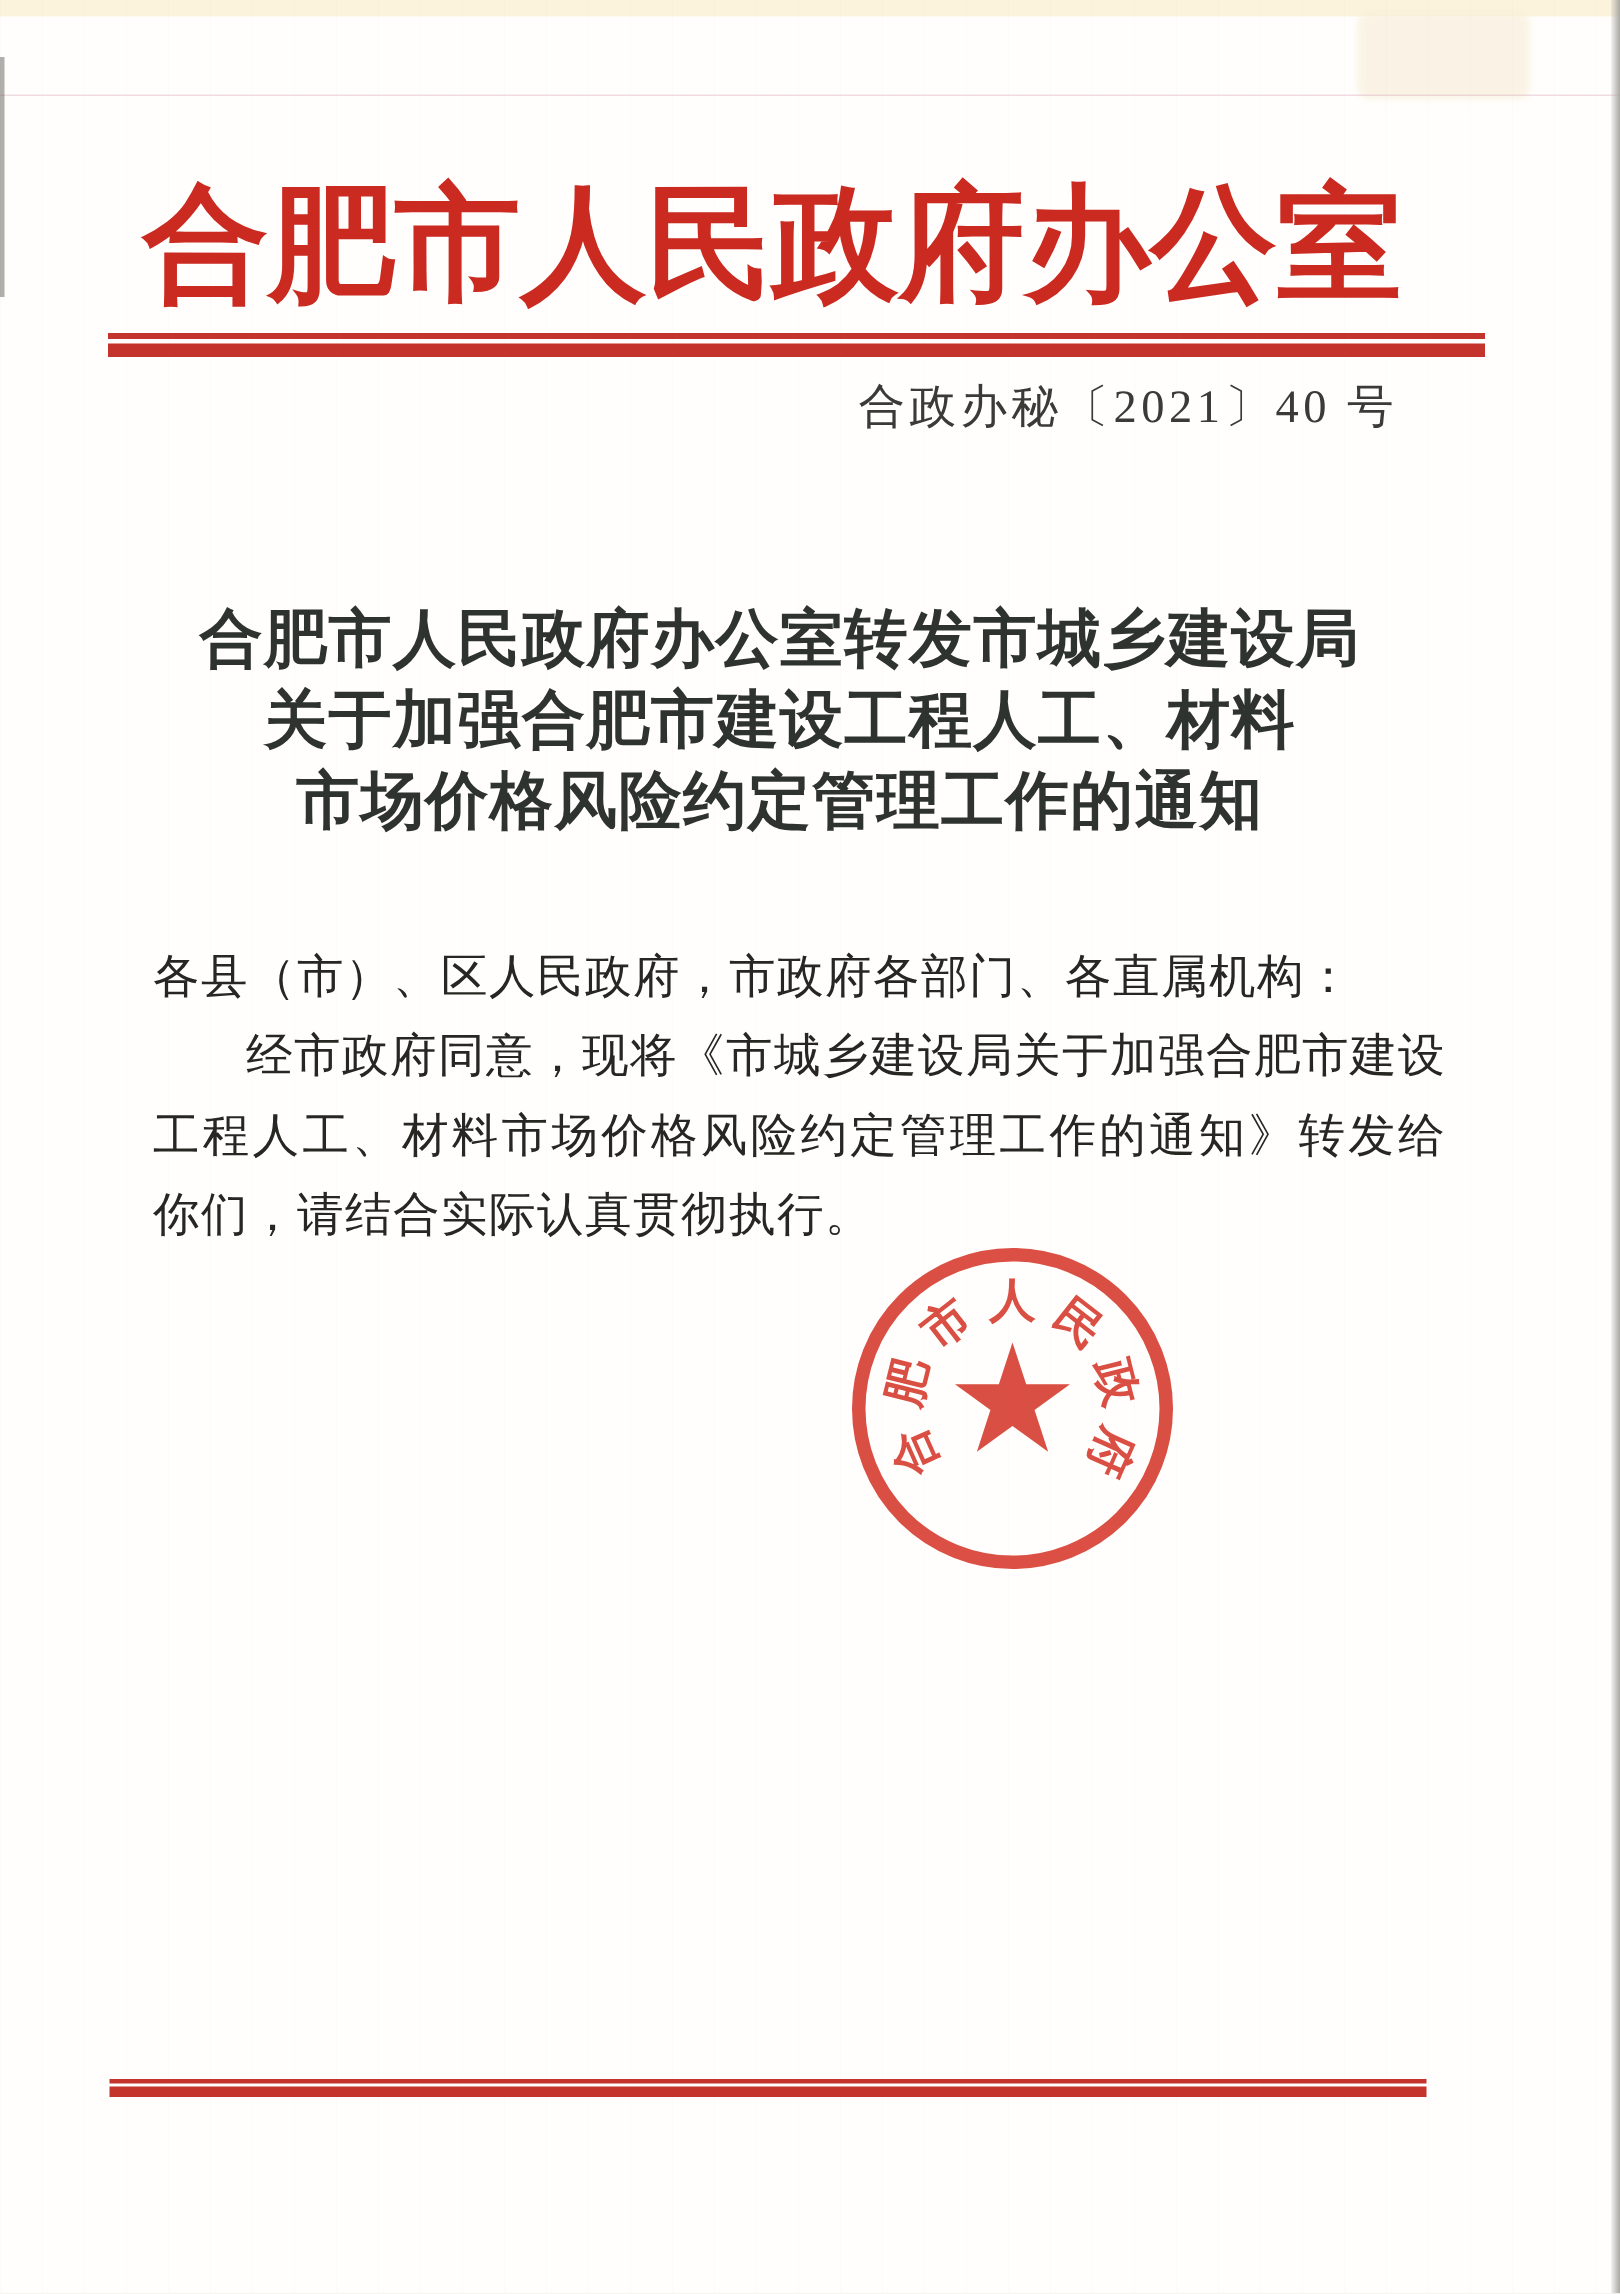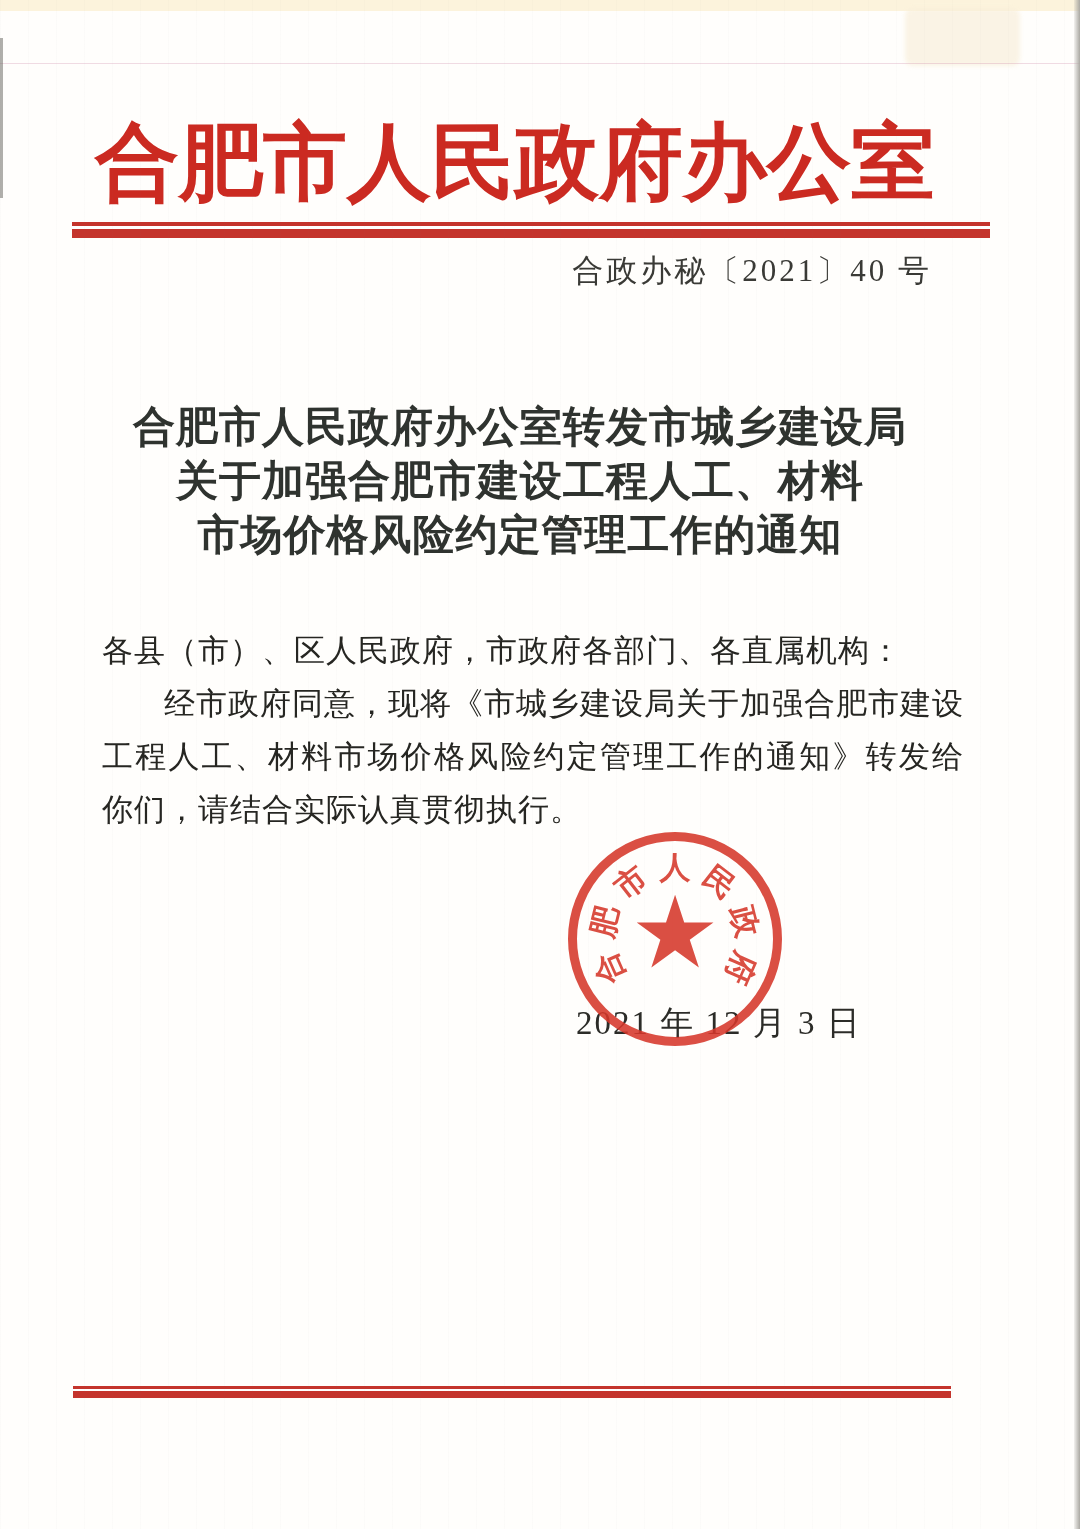--- a/index.html
+++ b/index.html
@@ -118,21 +118,20 @@
     <div>合肥市人民政府办公室转发市城乡建设局</div>
     <div>关于加强合肥市建设工程人工、材料</div>
     <div>市场价格风险约定管理工作的通知</div>
   </div>
 
   <div class="doc-body">
     <div class="salutation">各县（市）、区人民政府，市政府各部门、各直属机构：</div>
     <div class="paragraph">经市政府同意，现将《市城乡建设局关于加强合肥市建设工程人工、材料市场价格风险约定管理工作的通知》转发给你们，请结合实际认真贯彻执行。</div>
   </div>
 
-  <div class="doc-date">2021 年 12 月 3 日</div>
 
   <div class="seal">
     <div class="seal-ring"></div>
     <div class="seal-star">★</div>
     <span class="seal-char seal-char-0">合</span>
     <span class="seal-char seal-char-1">肥</span>
     <span class="seal-char seal-char-2">市</span>
     <span class="seal-char seal-char-3">人</span>
     <span class="seal-char seal-char-4">民</span>
     <span class="seal-char seal-char-5">政</span>

